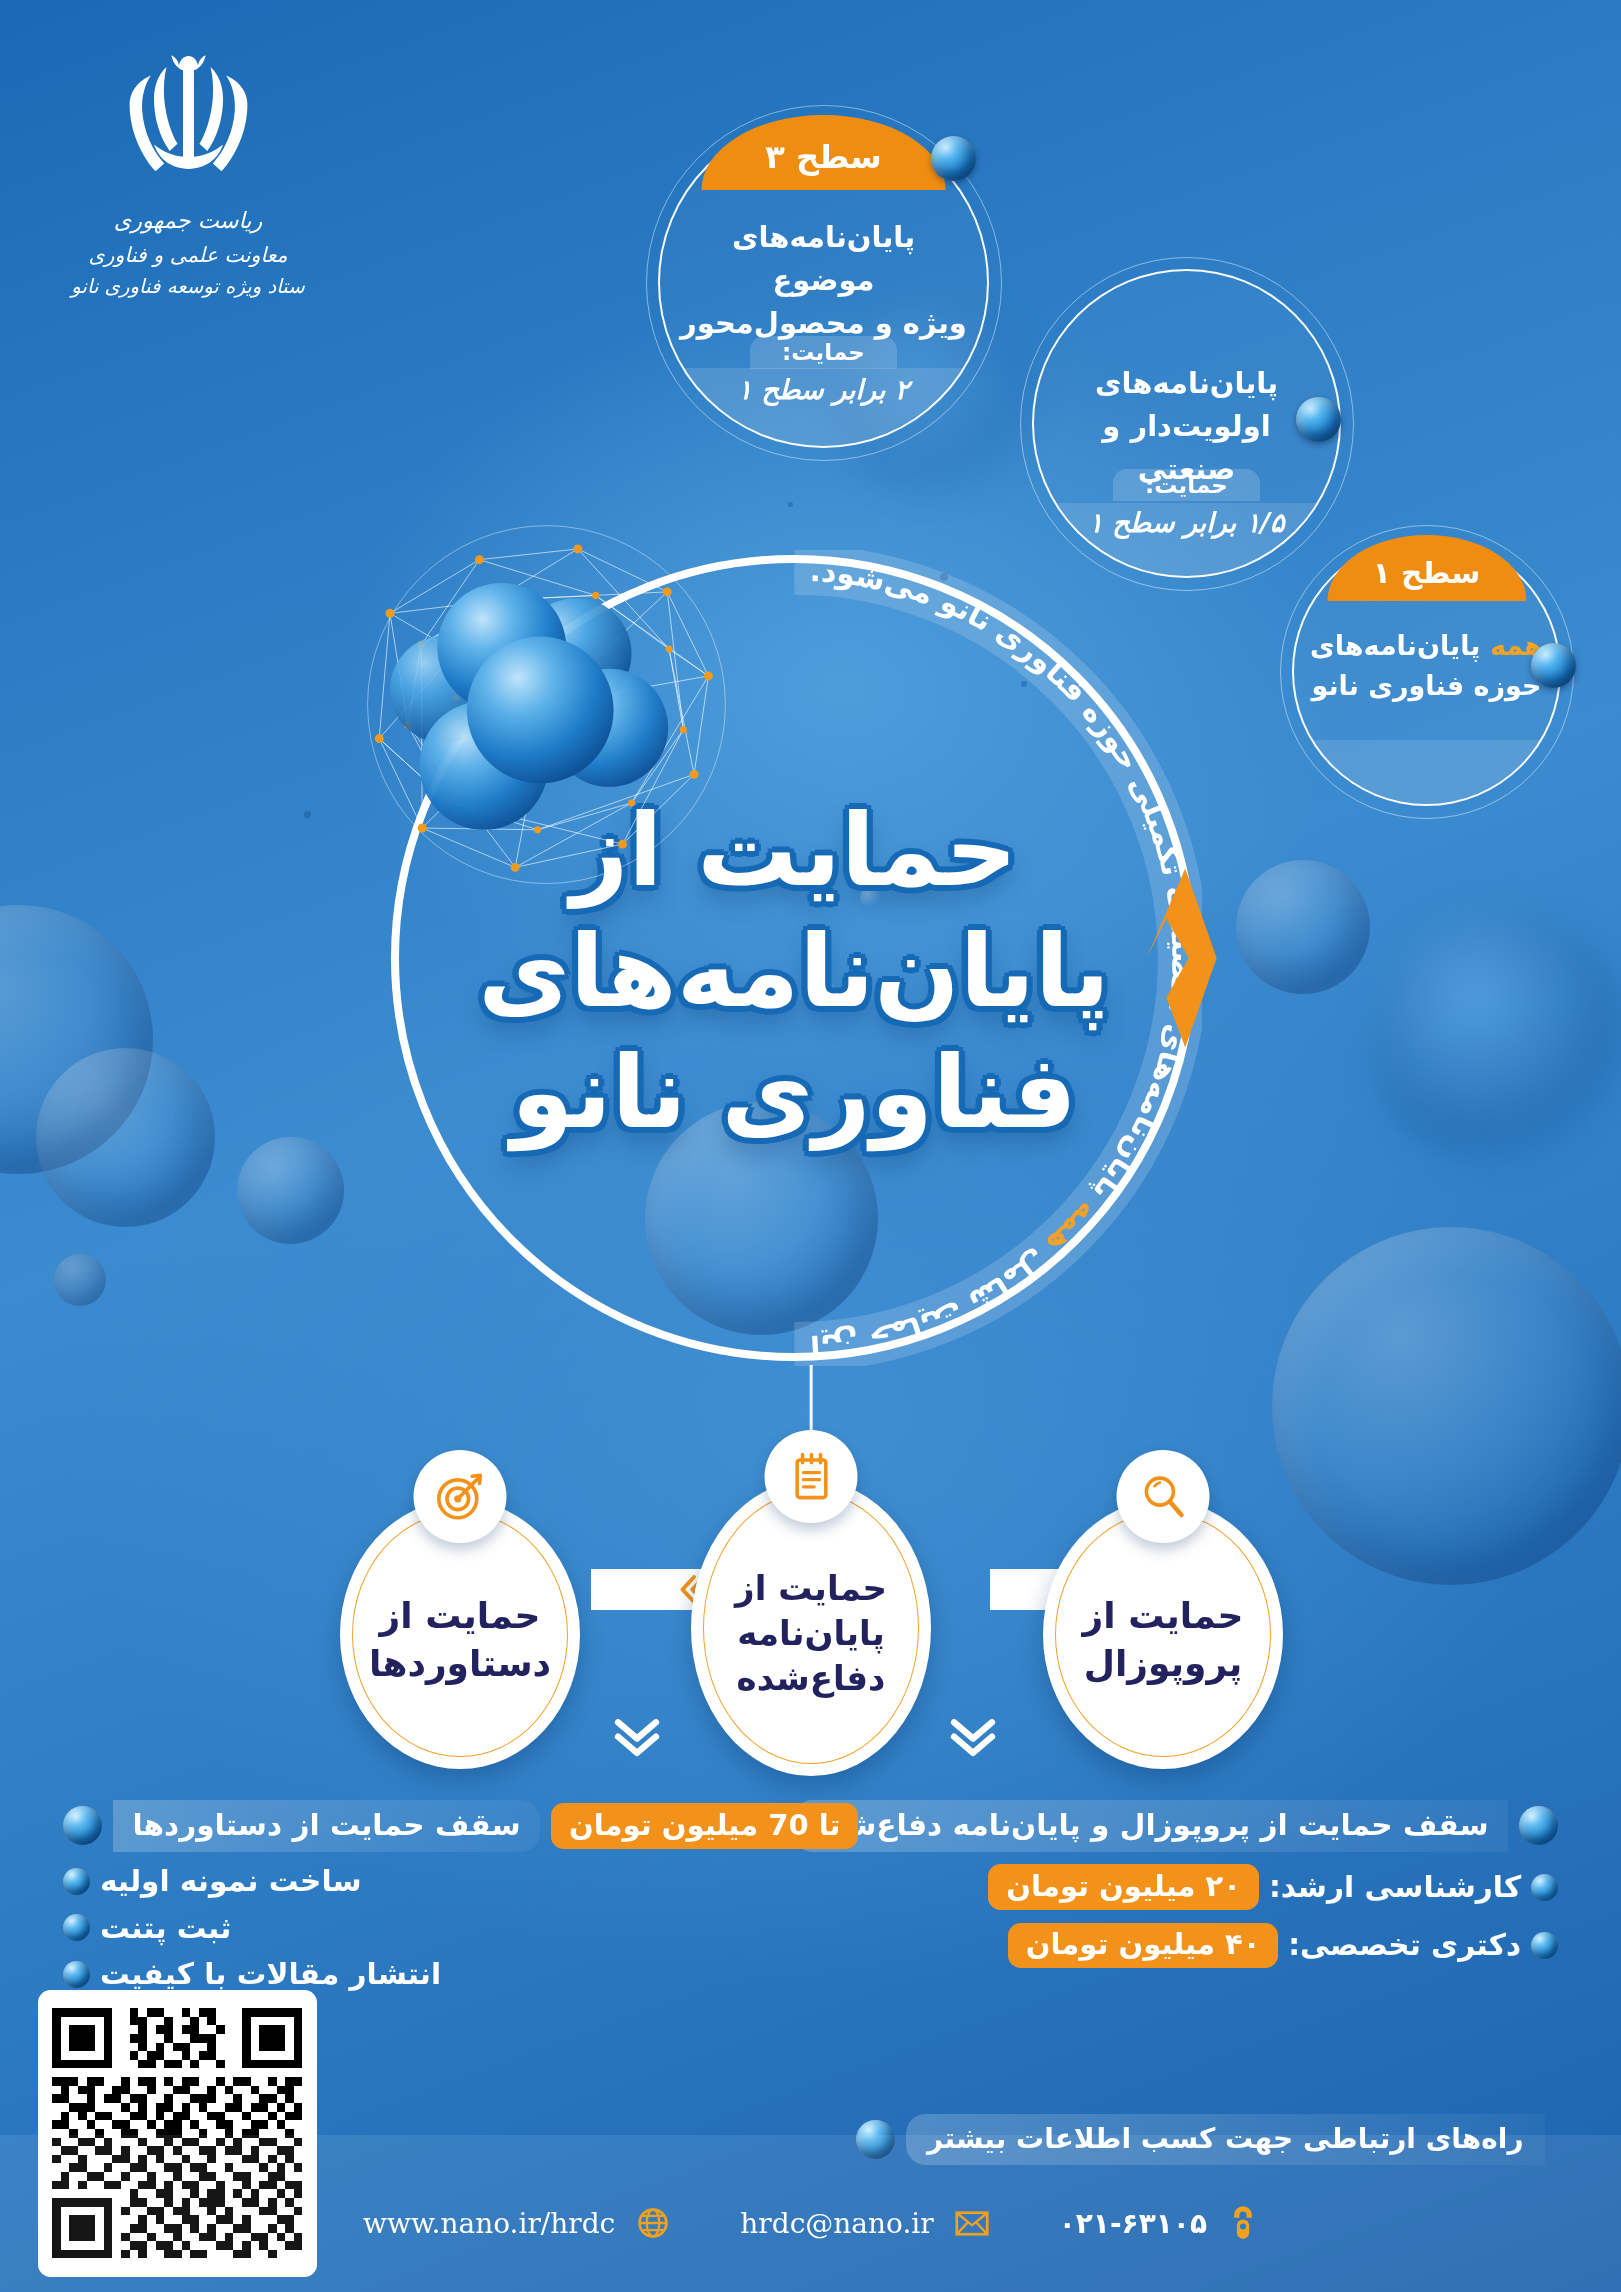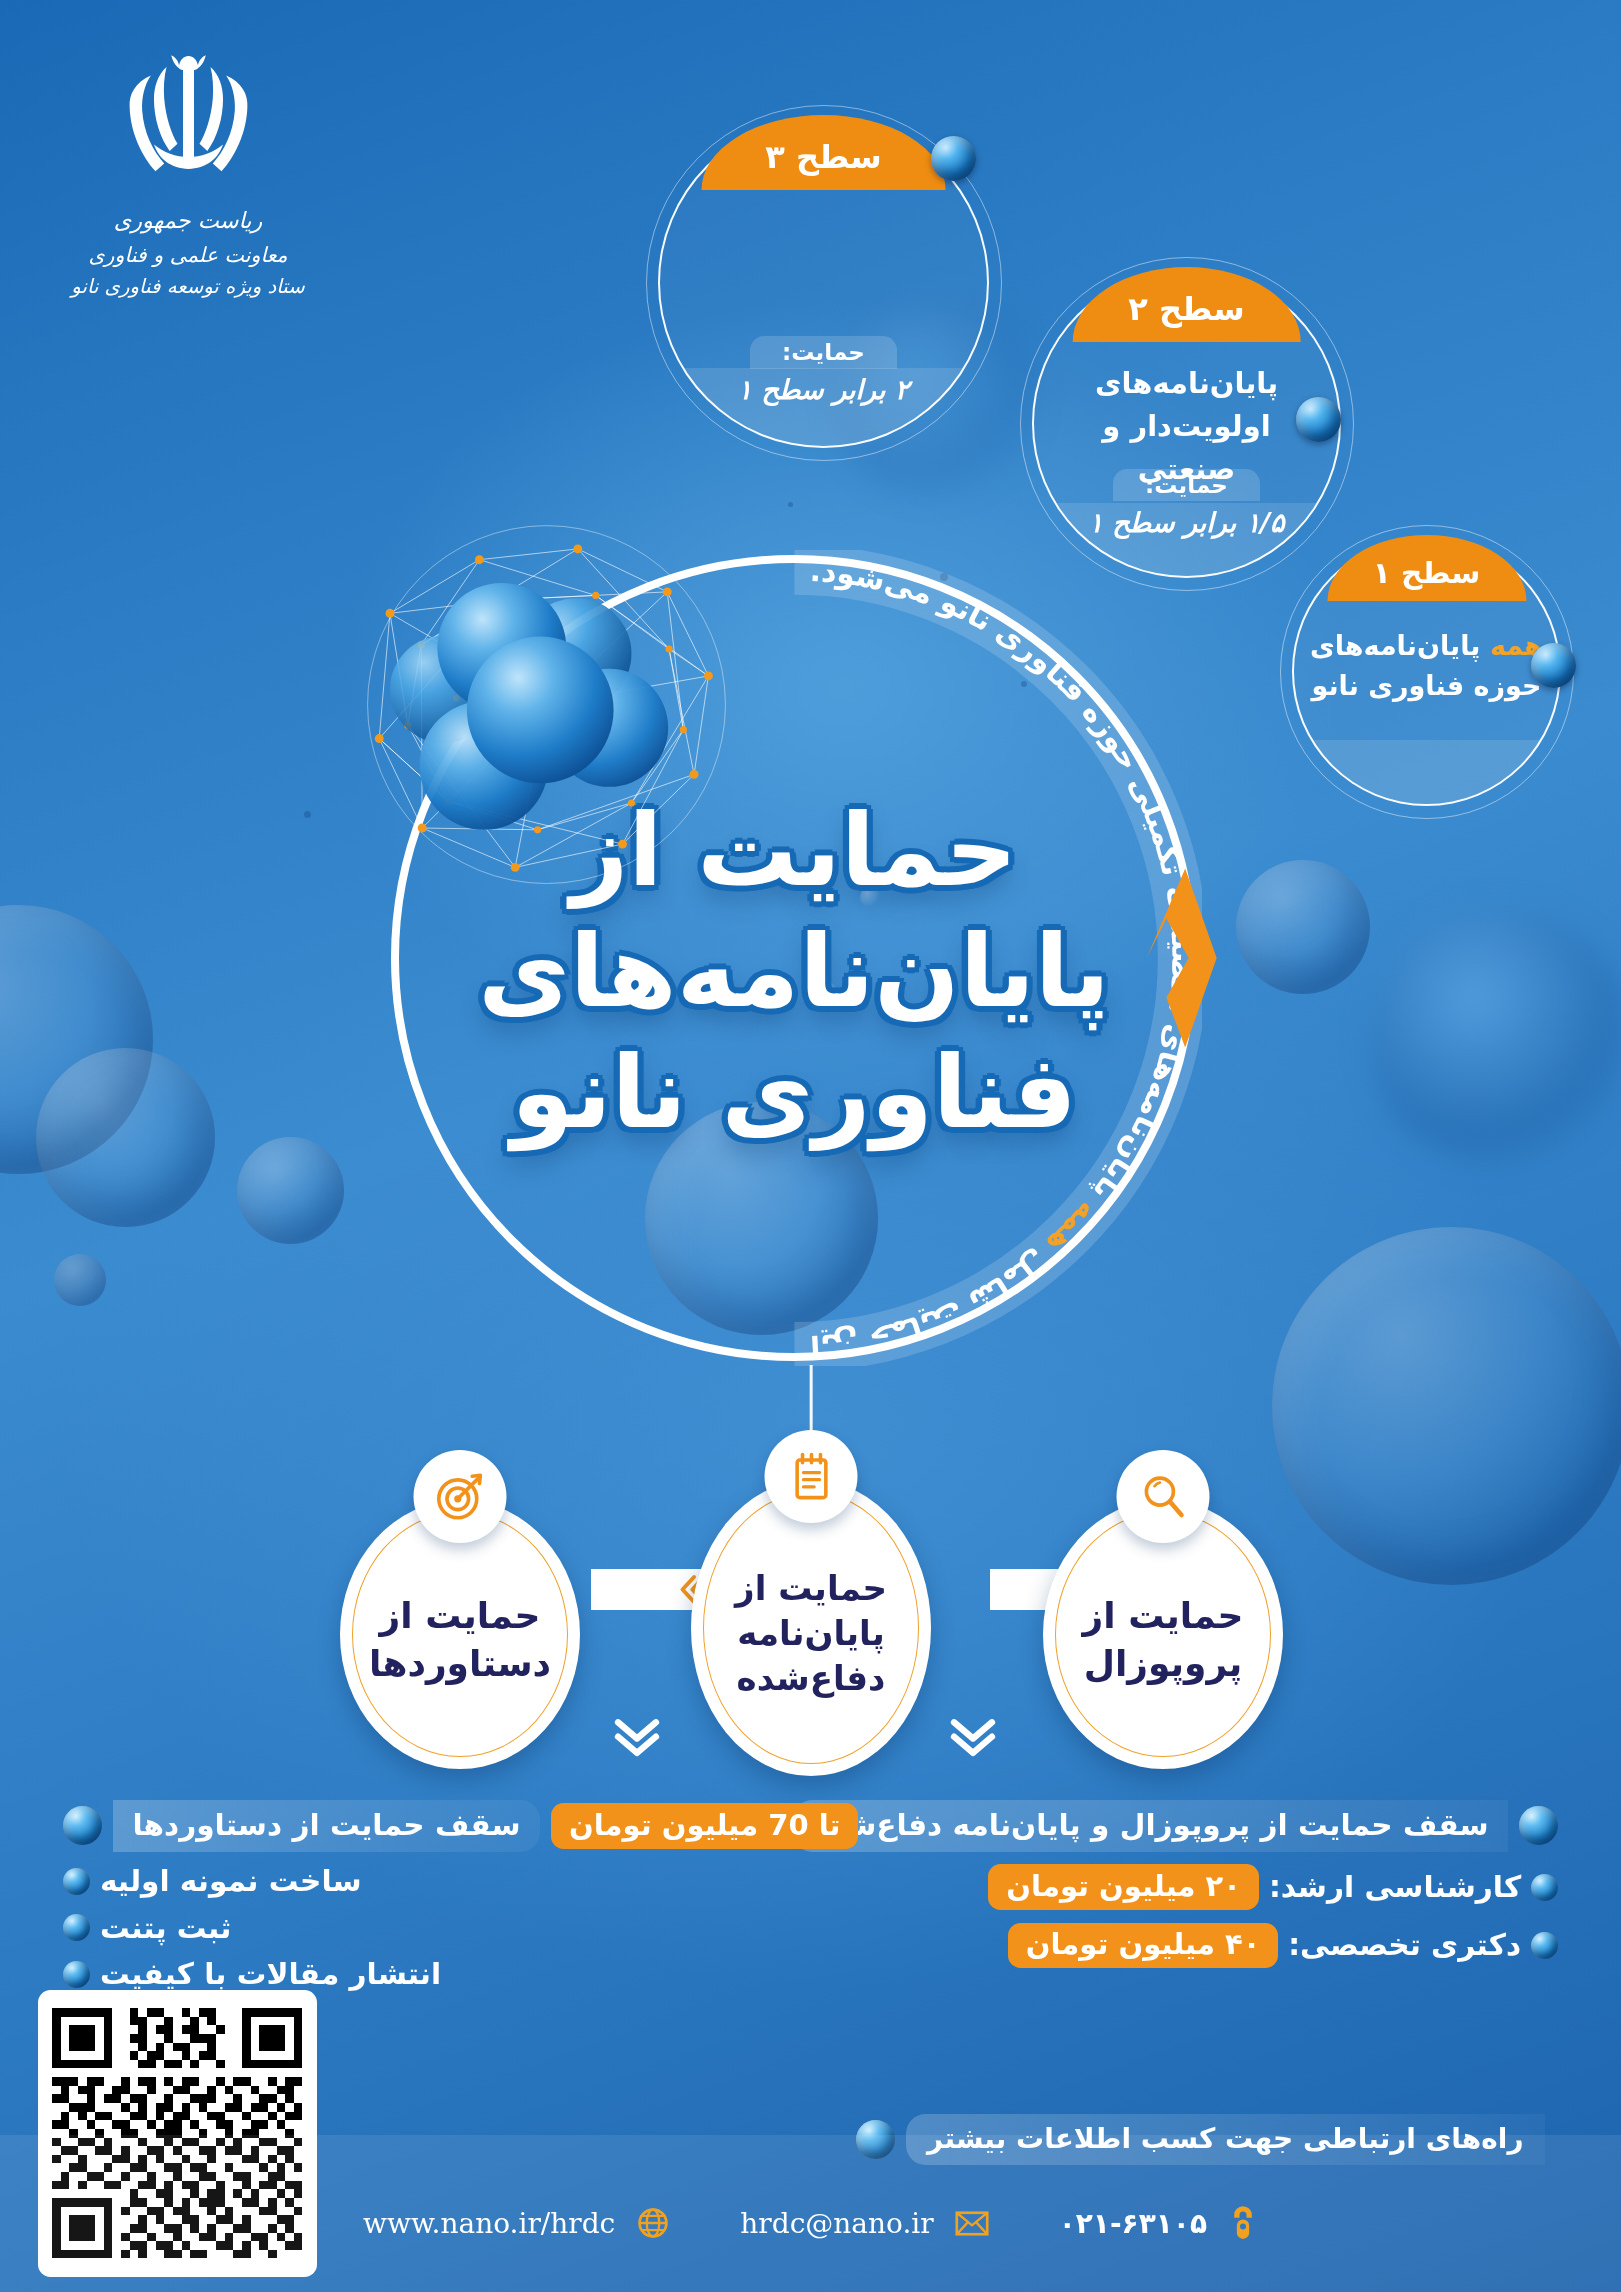--- a/index.html
+++ b/index.html
@@ -227,33 +227,34 @@
       
       
     </div>
 
     <div class="lvl" style="left:658px;top:117px;width:331px;height:331px;">
       <div class="thin"></div>
       <div class="ring"></div>
       <div class="badge">
           <span>سطح ۳</span>
         </div>
+      <div class="body">
+        <div>پایان‌نامه‌های موضوع</div>
+        <div>ویژه و محصول‌محور</div>
+      </div>
       <div class="sup">
         <div class="sup-t">حمایت:</div>
         <div class="sup-v">۲ برابر سطح ۱</div>
       </div>
     </div>
     <div class="bead" style="left:931px;top:136px;"></div>
 
     <div class="lvl" style="left:1032px;top:269px;width:309px;height:309px;">
       <div class="thin"></div>
       <div class="ring"></div>
-      <div class="badge">
-          <span>سطح ۲</span>
-        </div>
       <div class="body">
         <div>پایان‌نامه‌های</div>
         <div>اولویت‌دار و صنعتی</div>
       </div>
       <div class="sup">
         <div class="sup-t">حمایت:</div>
         <div class="sup-v">۱/۵ برابر سطح ۱</div>
       </div>
     </div>
     <div class="bead" style="left:1296px;top:397px;"></div>

